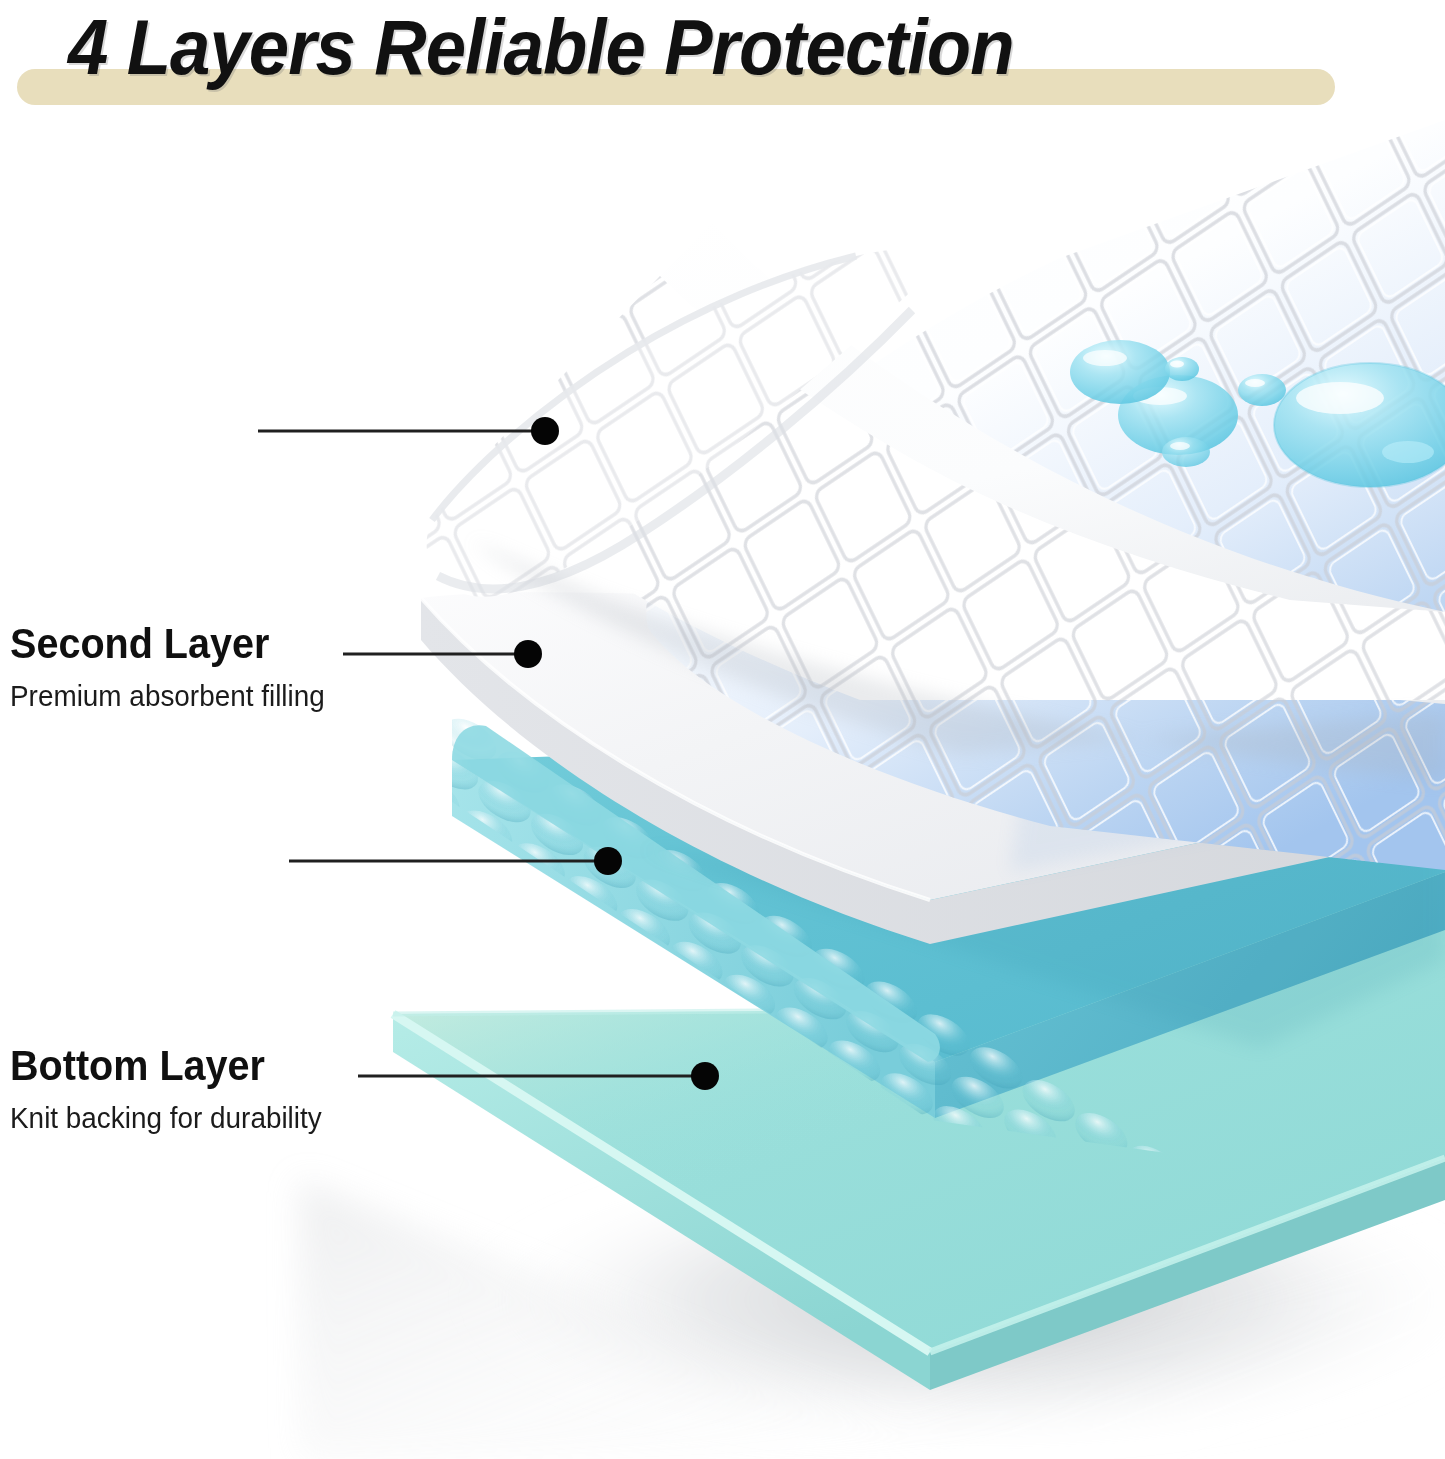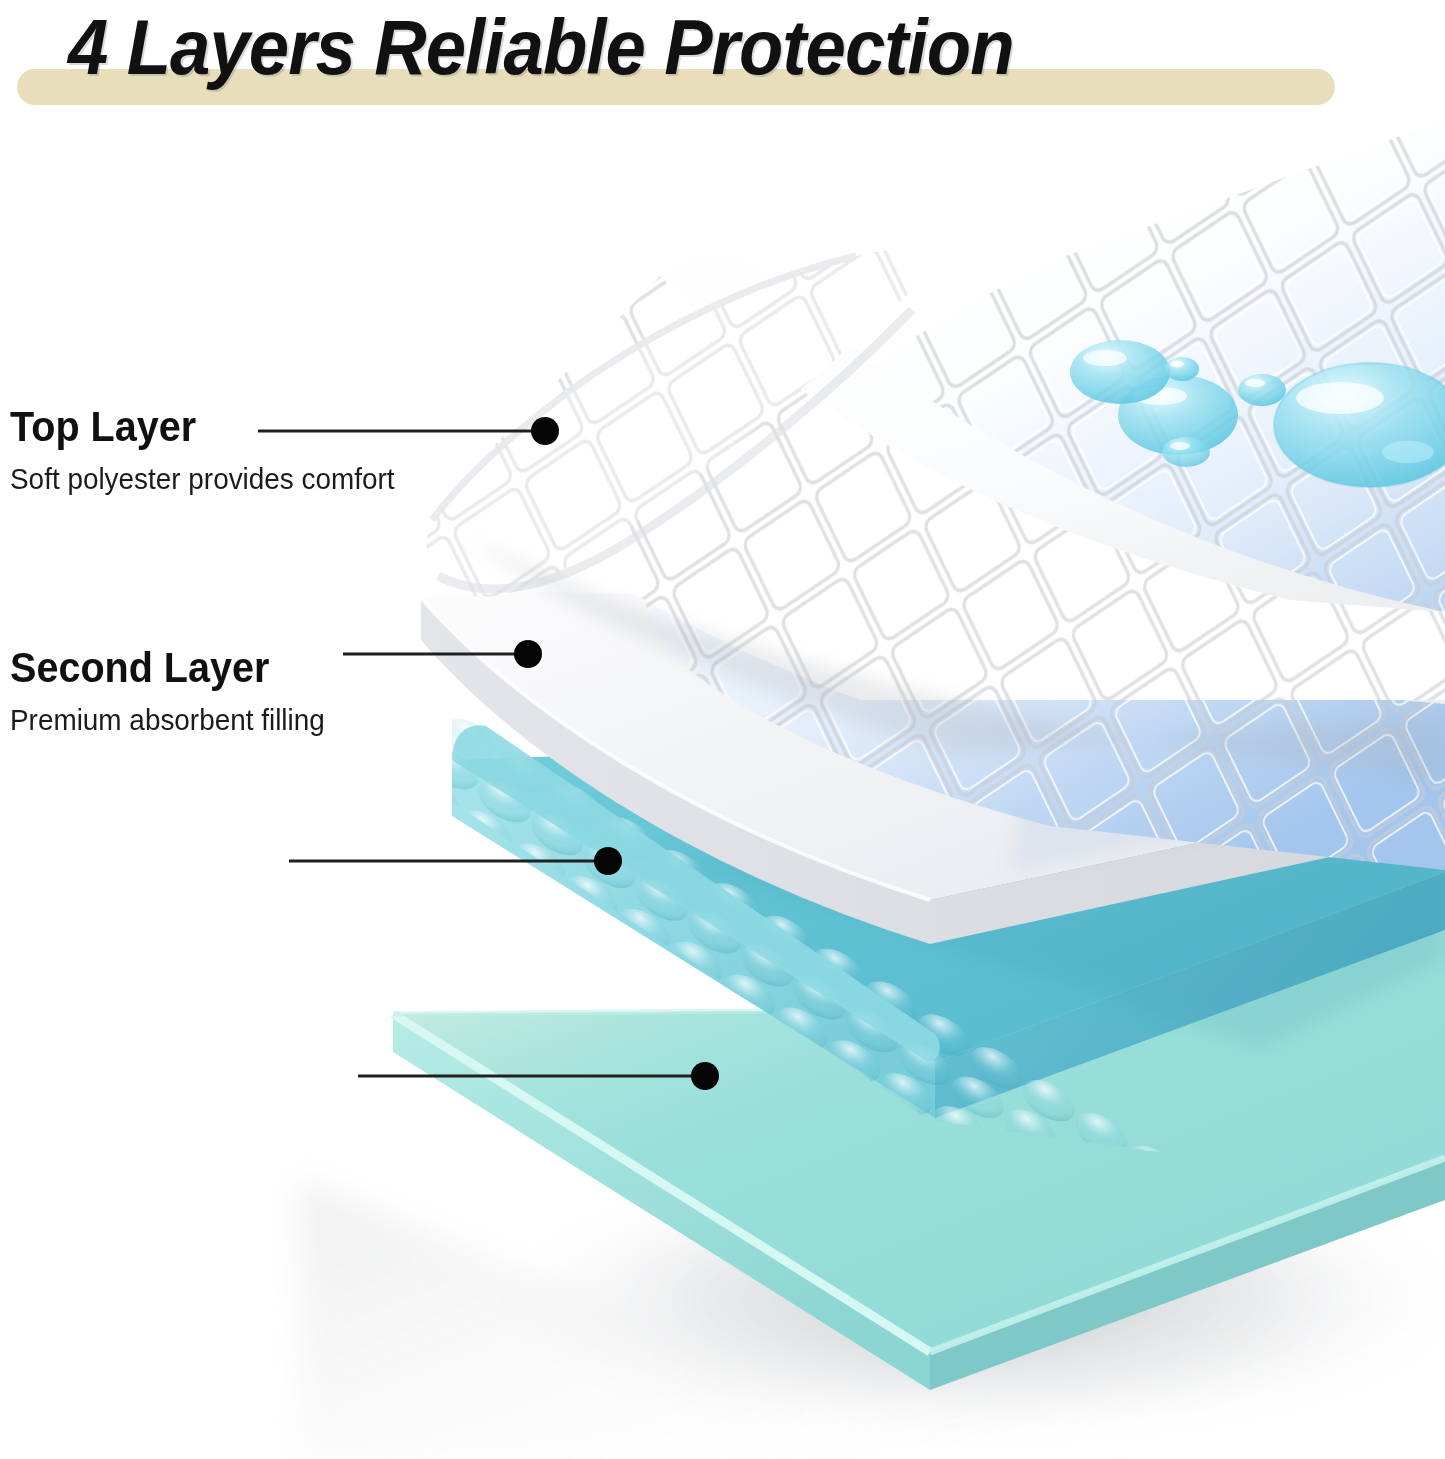--- a/index.html
+++ b/index.html
@@ -571,25 +571,25 @@
         <circle cx="528" cy="654" r="14"></circle>
         <circle cx="608" cy="861" r="14"></circle>
         <circle cx="705" cy="1076" r="14"></circle>
       </g>
     </svg>
   </div>
 
   <div class="title-bar"></div>
   <div class="title-text">4 Layers Reliable Protection</div>
 
-  <div class="callout" style="left:10px; top:405px;">
-    <div class="c-title">Top Layer</div>
-    <div class="c-sub">Soft polyester provides comfort</div>
-  </div>
-
-  <div class="callout" style="left:10px; top:622px;margin-top:24px;">
+
+  <div class="callout" style="left:10px; top:622px;">
     <div class="c-title">Second Layer</div>
     <div class="c-sub">Premium absorbent filling</div>
   </div>
 
 
+  <div class="callout" style="left:10px; top:1044px;">
+    <div class="c-title">Bottom Layer</div>
+    <div class="c-sub">Knit backing for durability</div>
+  </div>
 
 </div>
 
 </body></html>

